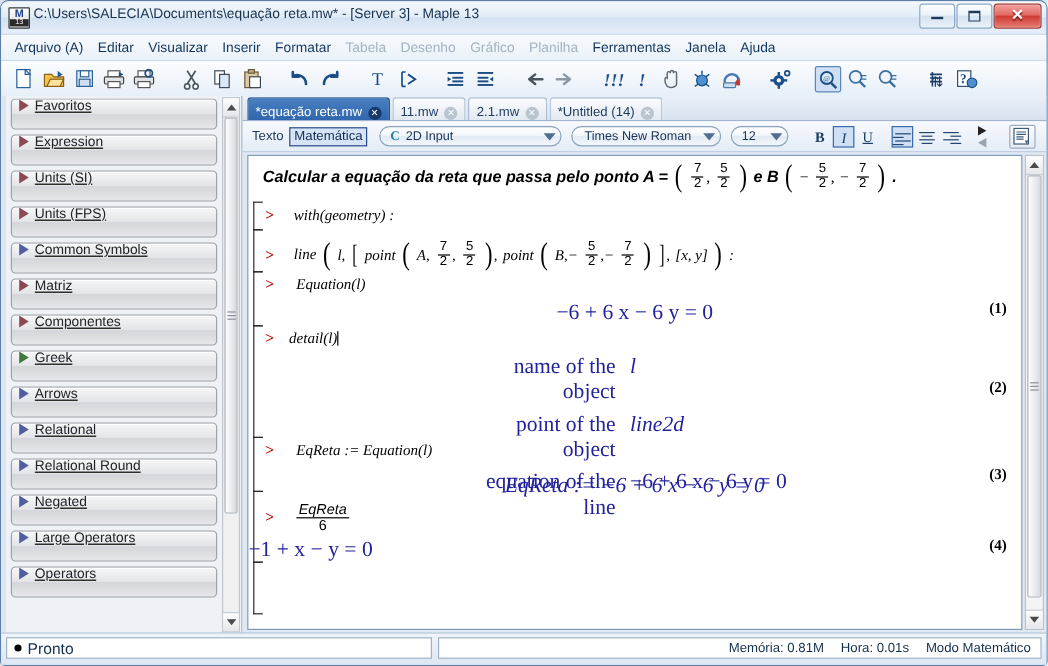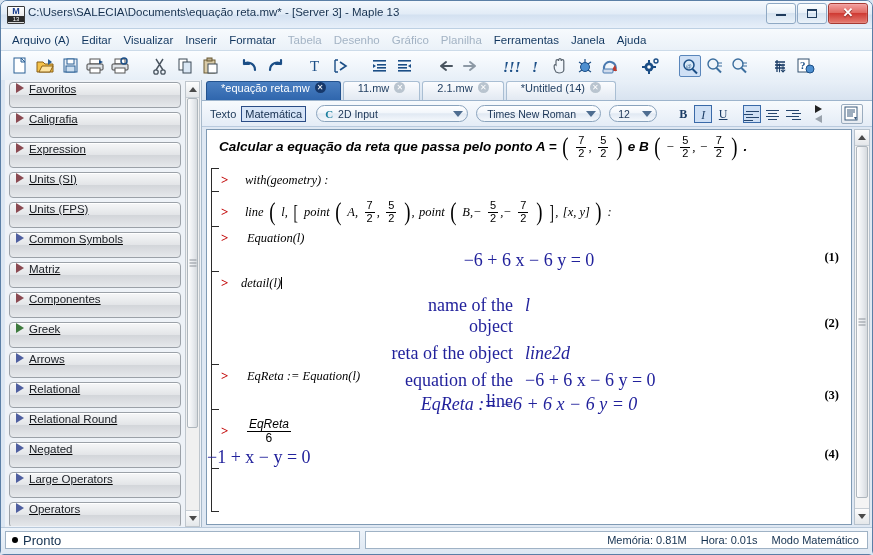--- a/index.html
+++ b/index.html
@@ -106,21 +106,21 @@
   }
   .sb-grip{position:absolute;left:50%;top:50%;transform:translate(-50%,-50%);width:7px;}
   .sb-grip i{display:block;height:1px;background:#8b9299;margin:2px 0;}
   
   .docside{flex:1;display:flex;flex-direction:column;background:#dfe8f3;overflow:hidden;}
   .tabstrip{
     height:20px;background:linear-gradient(#e9f0f8,#d8e3f0);
     display:flex;align-items:flex-end;padding-left:4px;border-bottom:1px solid #9db4cc;
   }
   .dtab{
-    height:18px;display:flex;align-items:flex-start;padding:0 14px;margin-right:2px;
+    height:18px;display:flex;align-items:flex-end;padding:0 6px;margin-right:2px;
     font-size:11px;color:#1d3b5e;background:linear-gradient(#fbfcfe,#e2e9f2);
     border:1px solid #a9bed3;border-bottom:0;border-radius:3px 3px 0 0;white-space:nowrap;margin-top:36px;
   }
   .dtab.active{background:linear-gradient(#4a7fc1,#2f66ad);color:#fff;border-color:#23528e;}
   .dtab .x{
     width:11px;height:11px;border-radius:50%;margin-left:5px;
     background:#b9c4cf;color:#fff;font-size:8px;line-height:11px;text-align:center;
     font-family:"Liberation Sans",sans-serif;
   }
   .dtab.active .x{background:#16386b;}
@@ -424,24 +424,20 @@
     </div>
   </div>
 
   <div class="body">
 
     <div class="palette">
       <div class="pal-scrollpane">
         <div class="pal-item">
             <span class="pal-tri" style="border-left-color:#8b4a52"></span>
             <span class="pal-label">Favoritos</span>
-          </div>
-        <div class="pal-item">
-            <span class="pal-tri" style="border-left-color:#8b4a52"></span>
-            <span class="pal-label">Caligrafia</span>
           </div>
         <div class="pal-item">
             <span class="pal-tri" style="border-left-color:#8b4a52"></span>
             <span class="pal-label">Expression</span>
           </div>
         <div class="pal-item">
             <span class="pal-tri" style="border-left-color:#8b4a52"></span>
             <span class="pal-label">Units (SI)</span>
           </div>
         <div class="pal-item">
@@ -646,21 +642,21 @@
           <div style="position:absolute;left:14px;top:143px">
             <span class="prompt">&gt;</span>
             <span class="inp" style="margin-left:8px">detail(l)</span><span class="cursor"></span>
           </div>
           <div style="position:absolute;left:178px;top:165px">
             <div style="display:flex;margin-bottom:6px">
               <span class="out" style="display:inline-block;width:128px;text-align:right">name of the object</span>
               <span class="out" style="font-style:italic;margin-left:12px">l</span>
             </div>
             <div style="display:flex;margin-bottom:6px">
-              <span class="out" style="display:inline-block;width:128px;text-align:right">reta of the object</span>
+              <span class="out" style="display:inline-block;width:128px;text-align:right">point of the object</span>
               <span class="out" style="font-style:italic;margin-left:12px">line2d</span>
             </div>
             <div style="display:flex">
               <span class="out" style="display:inline-block;width:128px;text-align:right">equation of the line</span>
               <span class="out" style="margin-left:12px">−6 + 6 x − 6 y = 0</span>
             </div>
           </div>
           <div class="outlbl" style="top:186px">(2)</div>
 
           <div class="brk" style="left:4px;top:234px;height:44px"></div>

